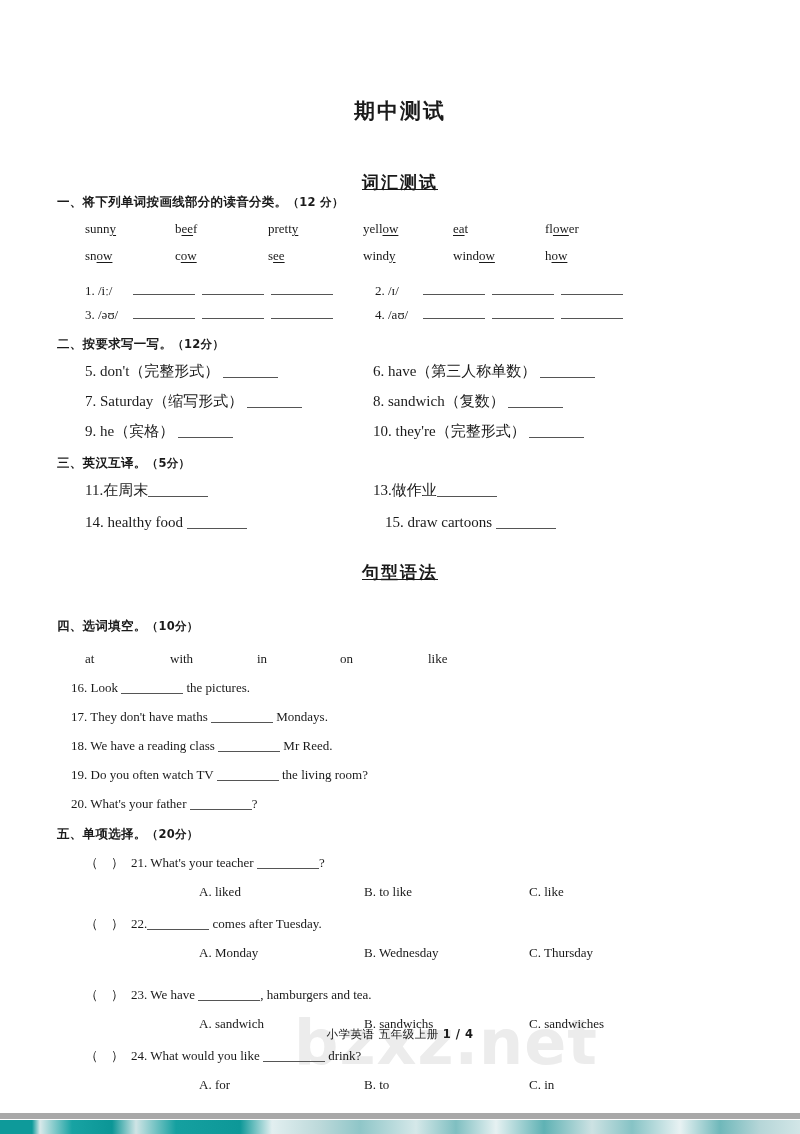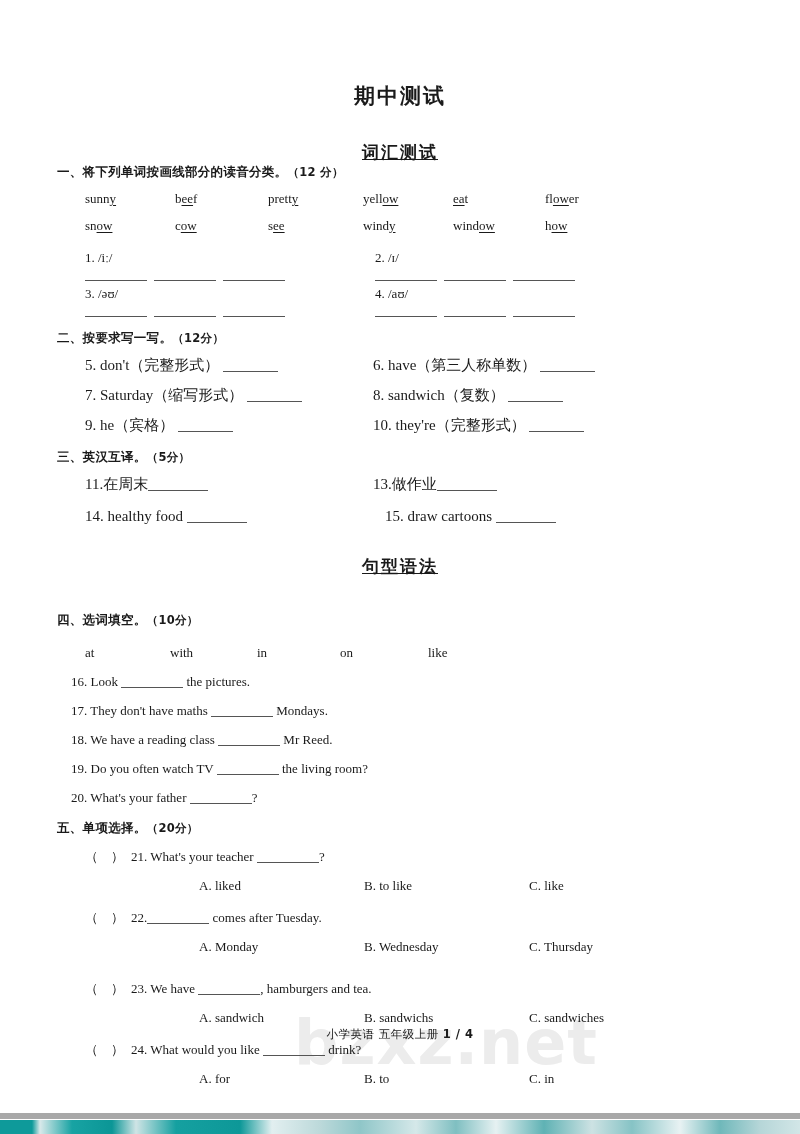--- a/index.html
+++ b/index.html
@@ -46,21 +46,21 @@
     z-index: 2;
     padding: 0;
   }
 
   .doc-title {
     text-align: center;
     font-family: "DejaVu Sans", "Liberation Sans", sans-serif;
     font-weight: bold;
     font-size: 21px;
     letter-spacing: 2px;
-    margin: 0;
+    margin: 15px;
     padding-top: 82px;
   }
   .sec-title {
     text-align: center;
     font-family: "DejaVu Sans", "Liberation Sans", sans-serif;
     font-weight: bold;
     font-size: 17px;
     letter-spacing: 2px;
     margin: 0;
     text-decoration: underline;
@@ -99,21 +99,20 @@
 
   
   .phon-row {
     margin-left: 85px;
     display: flex;
     margin-top: 5px;
   }
   .phon-cell {
     display: flex;
     align-items: baseline;
-    flex-direction: column;
   }
   .phon-cell.left  { width: 290px; }
   .phon-label {
     font-size: 13px;
     width: 48px;
     flex: none;
   }
   .blanks { display: flex; gap: 7px; }
   .bl {
     display: inline-block;

